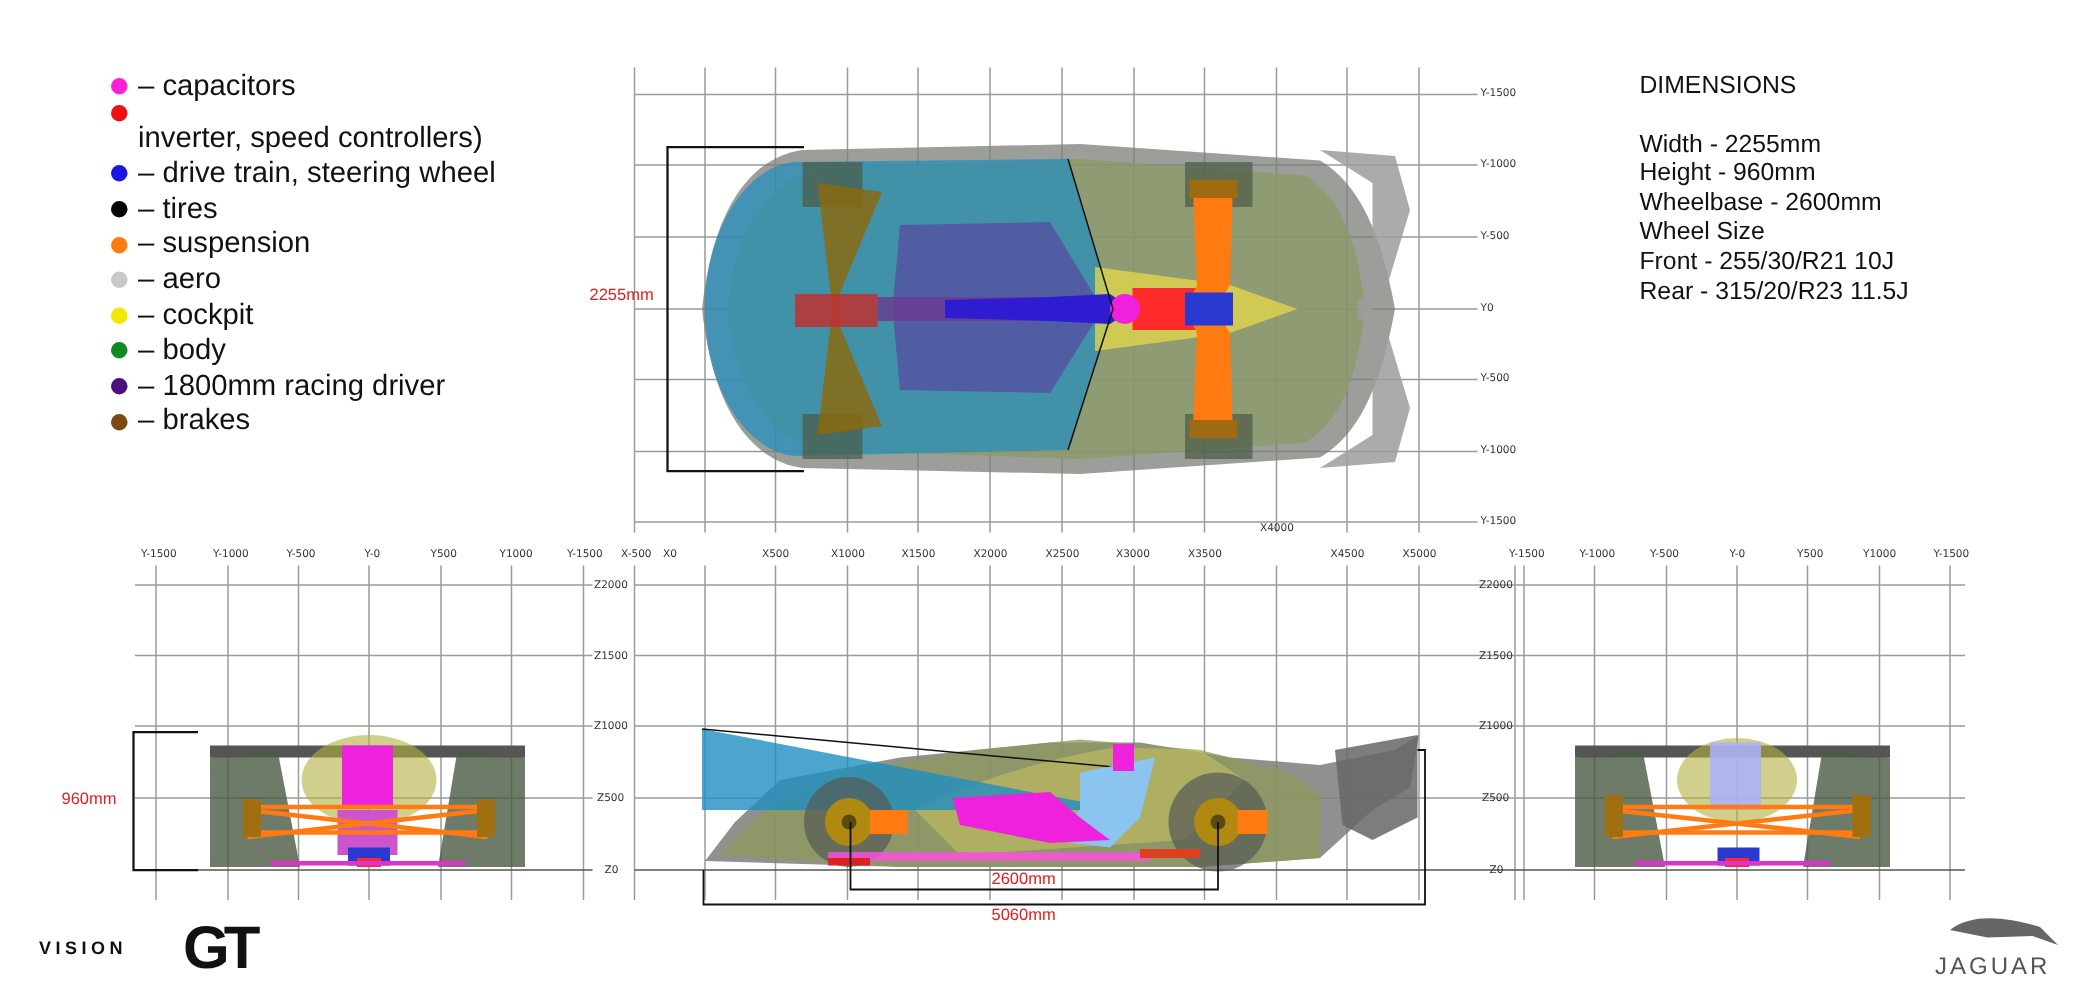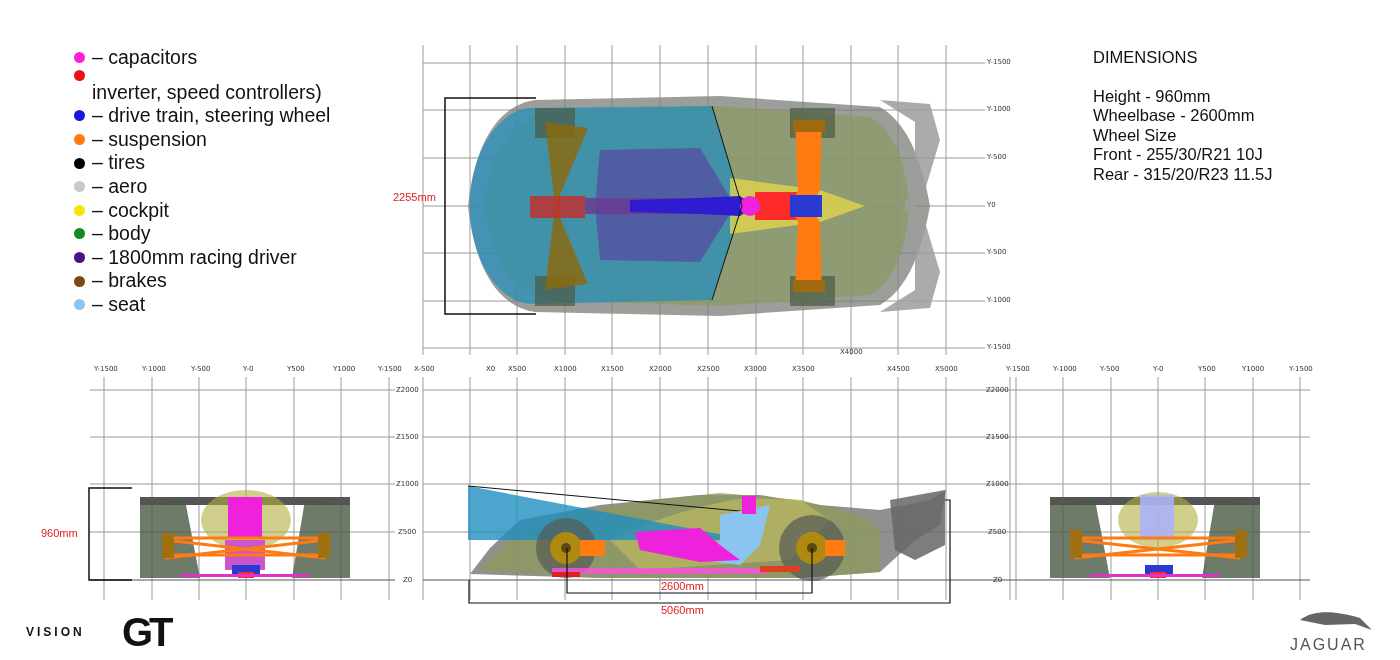--- a/index.html
+++ b/index.html
@@ -206,73 +206,70 @@
       <span class="dot" style="background:#ee1111"></span>
     </div>
   <div class="item cont">
       <span>inverter, speed controllers)</span>
     </div>
   <div class="item">
       <span class="dot" style="background:#1818e0"></span>
       <span>– drive train, steering wheel</span>
     </div>
   <div class="item">
+      <span class="dot" style="background:#000"></span>
+      <span>– tires</span>
+    </div>
+  <div class="item">
       <span class="dot" style="background:#ff7a10"></span>
       <span>– suspension</span>
     </div>
   <div class="item">
-      <span class="dot" style="background:#000"></span>
-      <span>– tires</span>
-    </div>
-  <div class="item">
       <span class="dot" style="background:#c8c8c8"></span>
       <span>– aero</span>
     </div>
   <div class="item">
       <span class="dot" style="background:#f5e800"></span>
       <span>– cockpit</span>
     </div>
   <div class="item">
       <span class="dot" style="background:#138a1f"></span>
       <span>– body</span>
     </div>
   <div class="item">
       <span class="dot" style="background:#4d1080"></span>
       <span>– 1800mm racing driver</span>
     </div>
   <div class="item">
       <span class="dot" style="background:#7a4a10"></span>
       <span>– brakes</span>
     </div>
-  <div class="item">
-      <span class="dot" style="background:#8cc4f0"></span>
-      <span>– seat</span>
-    </div>
 </div>
 
 <div class="abs dims">
   <div class="title">DIMENSIONS</div>
+  <div>Width - 2255mm</div>
   <div>Height - 960mm</div>
   <div>Wheelbase - 2600mm</div>
   <div>Wheel Size</div>
   <div>Front - 255/30/R21 10J</div>
   <div>Rear - 315/20/R23 11.5J</div>
 </div>
 
 <span class="tick" style="left:987px;top:58px">Y-1500</span>
 <span class="tick" style="left:987px;top:105px">Y-1000</span>
 <span class="tick" style="left:987px;top:153px">Y-500</span>
 <span class="tick" style="left:987px;top:201px">Y0</span>
 <span class="tick" style="left:987px;top:248px">Y-500</span>
 <span class="tick" style="left:987px;top:296px">Y-1000</span>
 <span class="tick" style="left:987px;top:343px">Y-1500</span>
 <span class="redlabel" style="left:393px;top:191px">2255mm</span>
 
 <span class="tick" style="left:414px;top:365px">X-500</span>
-<span class="tick" style="left:486px;top:365px">X0</span>
+<span class="tick" style="left:442px;top:365px">X0</span>
 <span class="tick" style="left:508px;top:365px">X500</span>
 <span class="tick" style="left:554px;top:365px">X1000</span>
 <span class="tick" style="left:601px;top:365px">X1500</span>
 <span class="tick" style="left:649px;top:365px">X2000</span>
 <span class="tick" style="left:697px;top:365px">X2500</span>
 <span class="tick" style="left:744px;top:365px">X3000</span>
 <span class="tick" style="left:792px;top:365px">X3500</span>
 <span class="tick" style="left:840px;top:348px">X4000</span>
 <span class="tick" style="left:887px;top:365px">X4500</span>
 <span class="tick" style="left:935px;top:365px">X5000</span>

